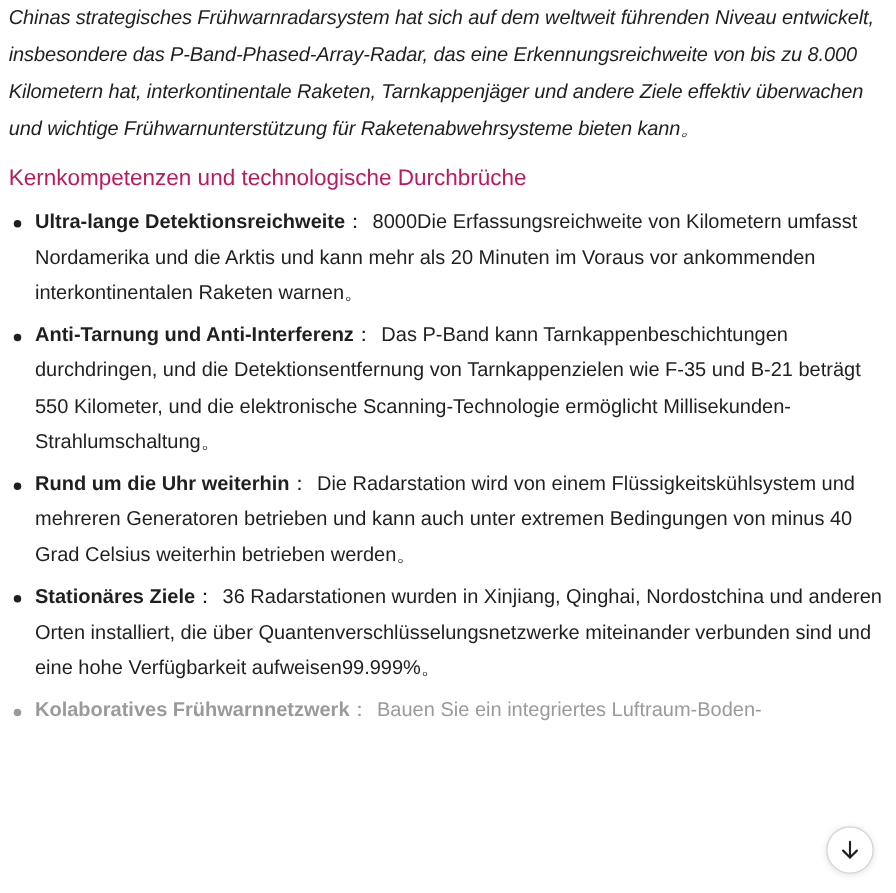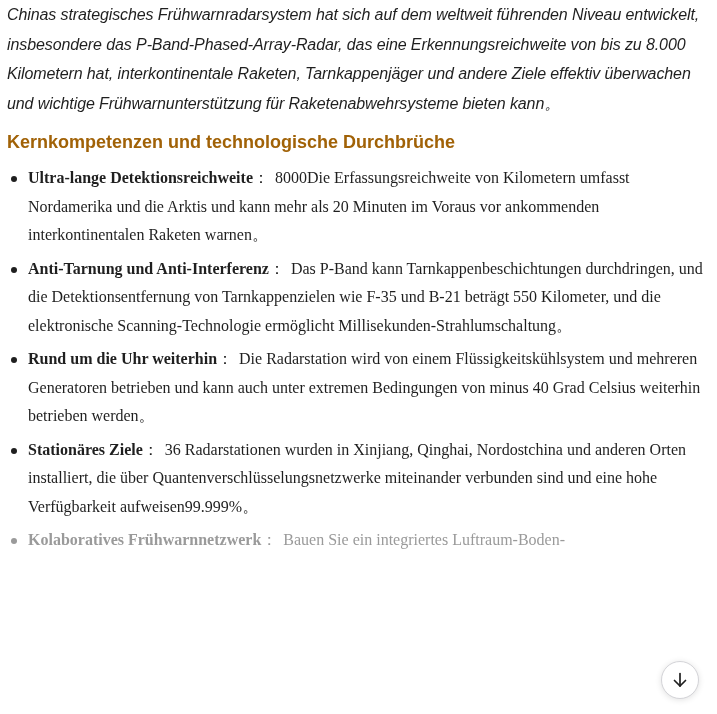--- a/index.html
+++ b/index.html
@@ -24,38 +24,37 @@
     }
     .intro {
       margin: 0;
       line-height: 29.5px;
       padding-top: 0;
       letter-spacing: -0.1px;
       font-style: italic;
     }
     h3 {
       font-size: 18px;
-      font-weight: bold;
+      font-weight: normal;
       margin: 0;
-      color: #a16207;
+      color: #be185d;
       line-height: 24px;
     }
     .h-core { margin-top: 12px; margin-bottom: 10px; }
     .h-deploy { margin-top: 14px; margin-bottom: 10px; }
     ul {
       list-style: none;
       margin: 0;
       padding: 0;
     }
     li {
       position: relative;
       padding-left: 21px;
       line-height: 28.5px;
       margin-bottom: 5px;
-      font-family: Liberation Serif, serif;
     }
     li .bullet {
       position: absolute;
       left: 4px;
       top: 12px;
       width: 6px;
       height: 6px;
       border-radius: 50%;
       background: #1f1f1f;
     }

